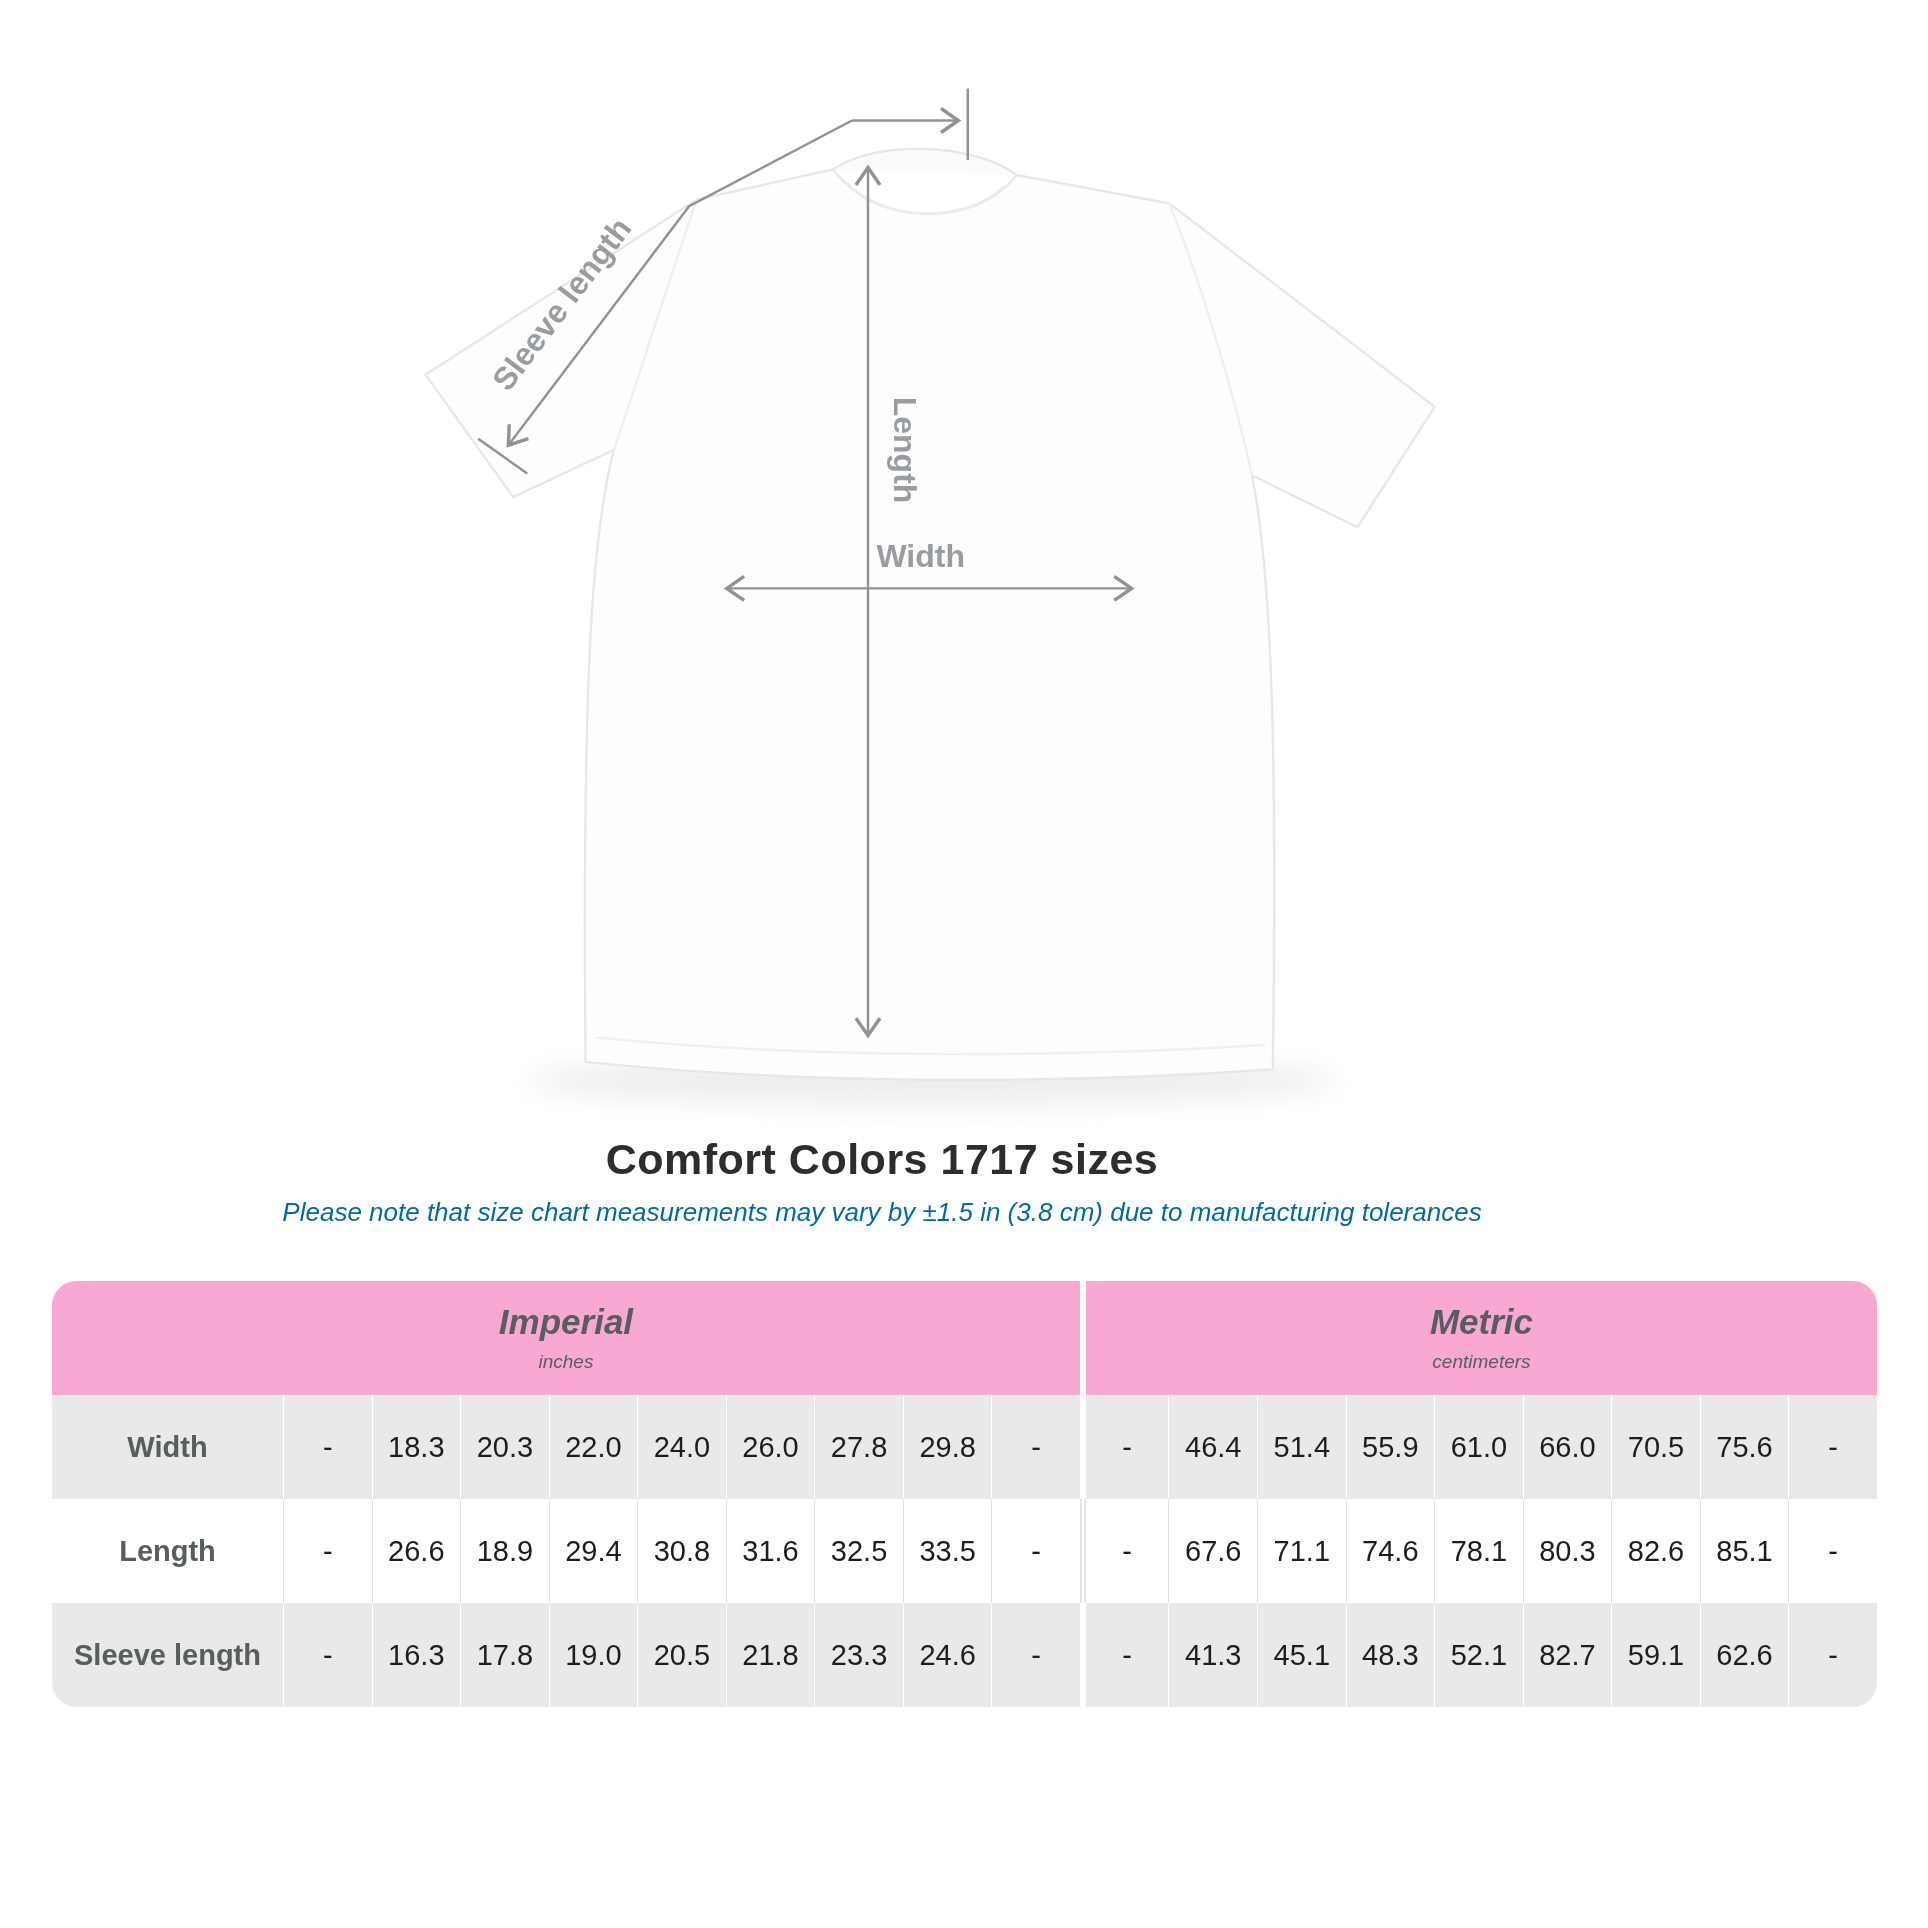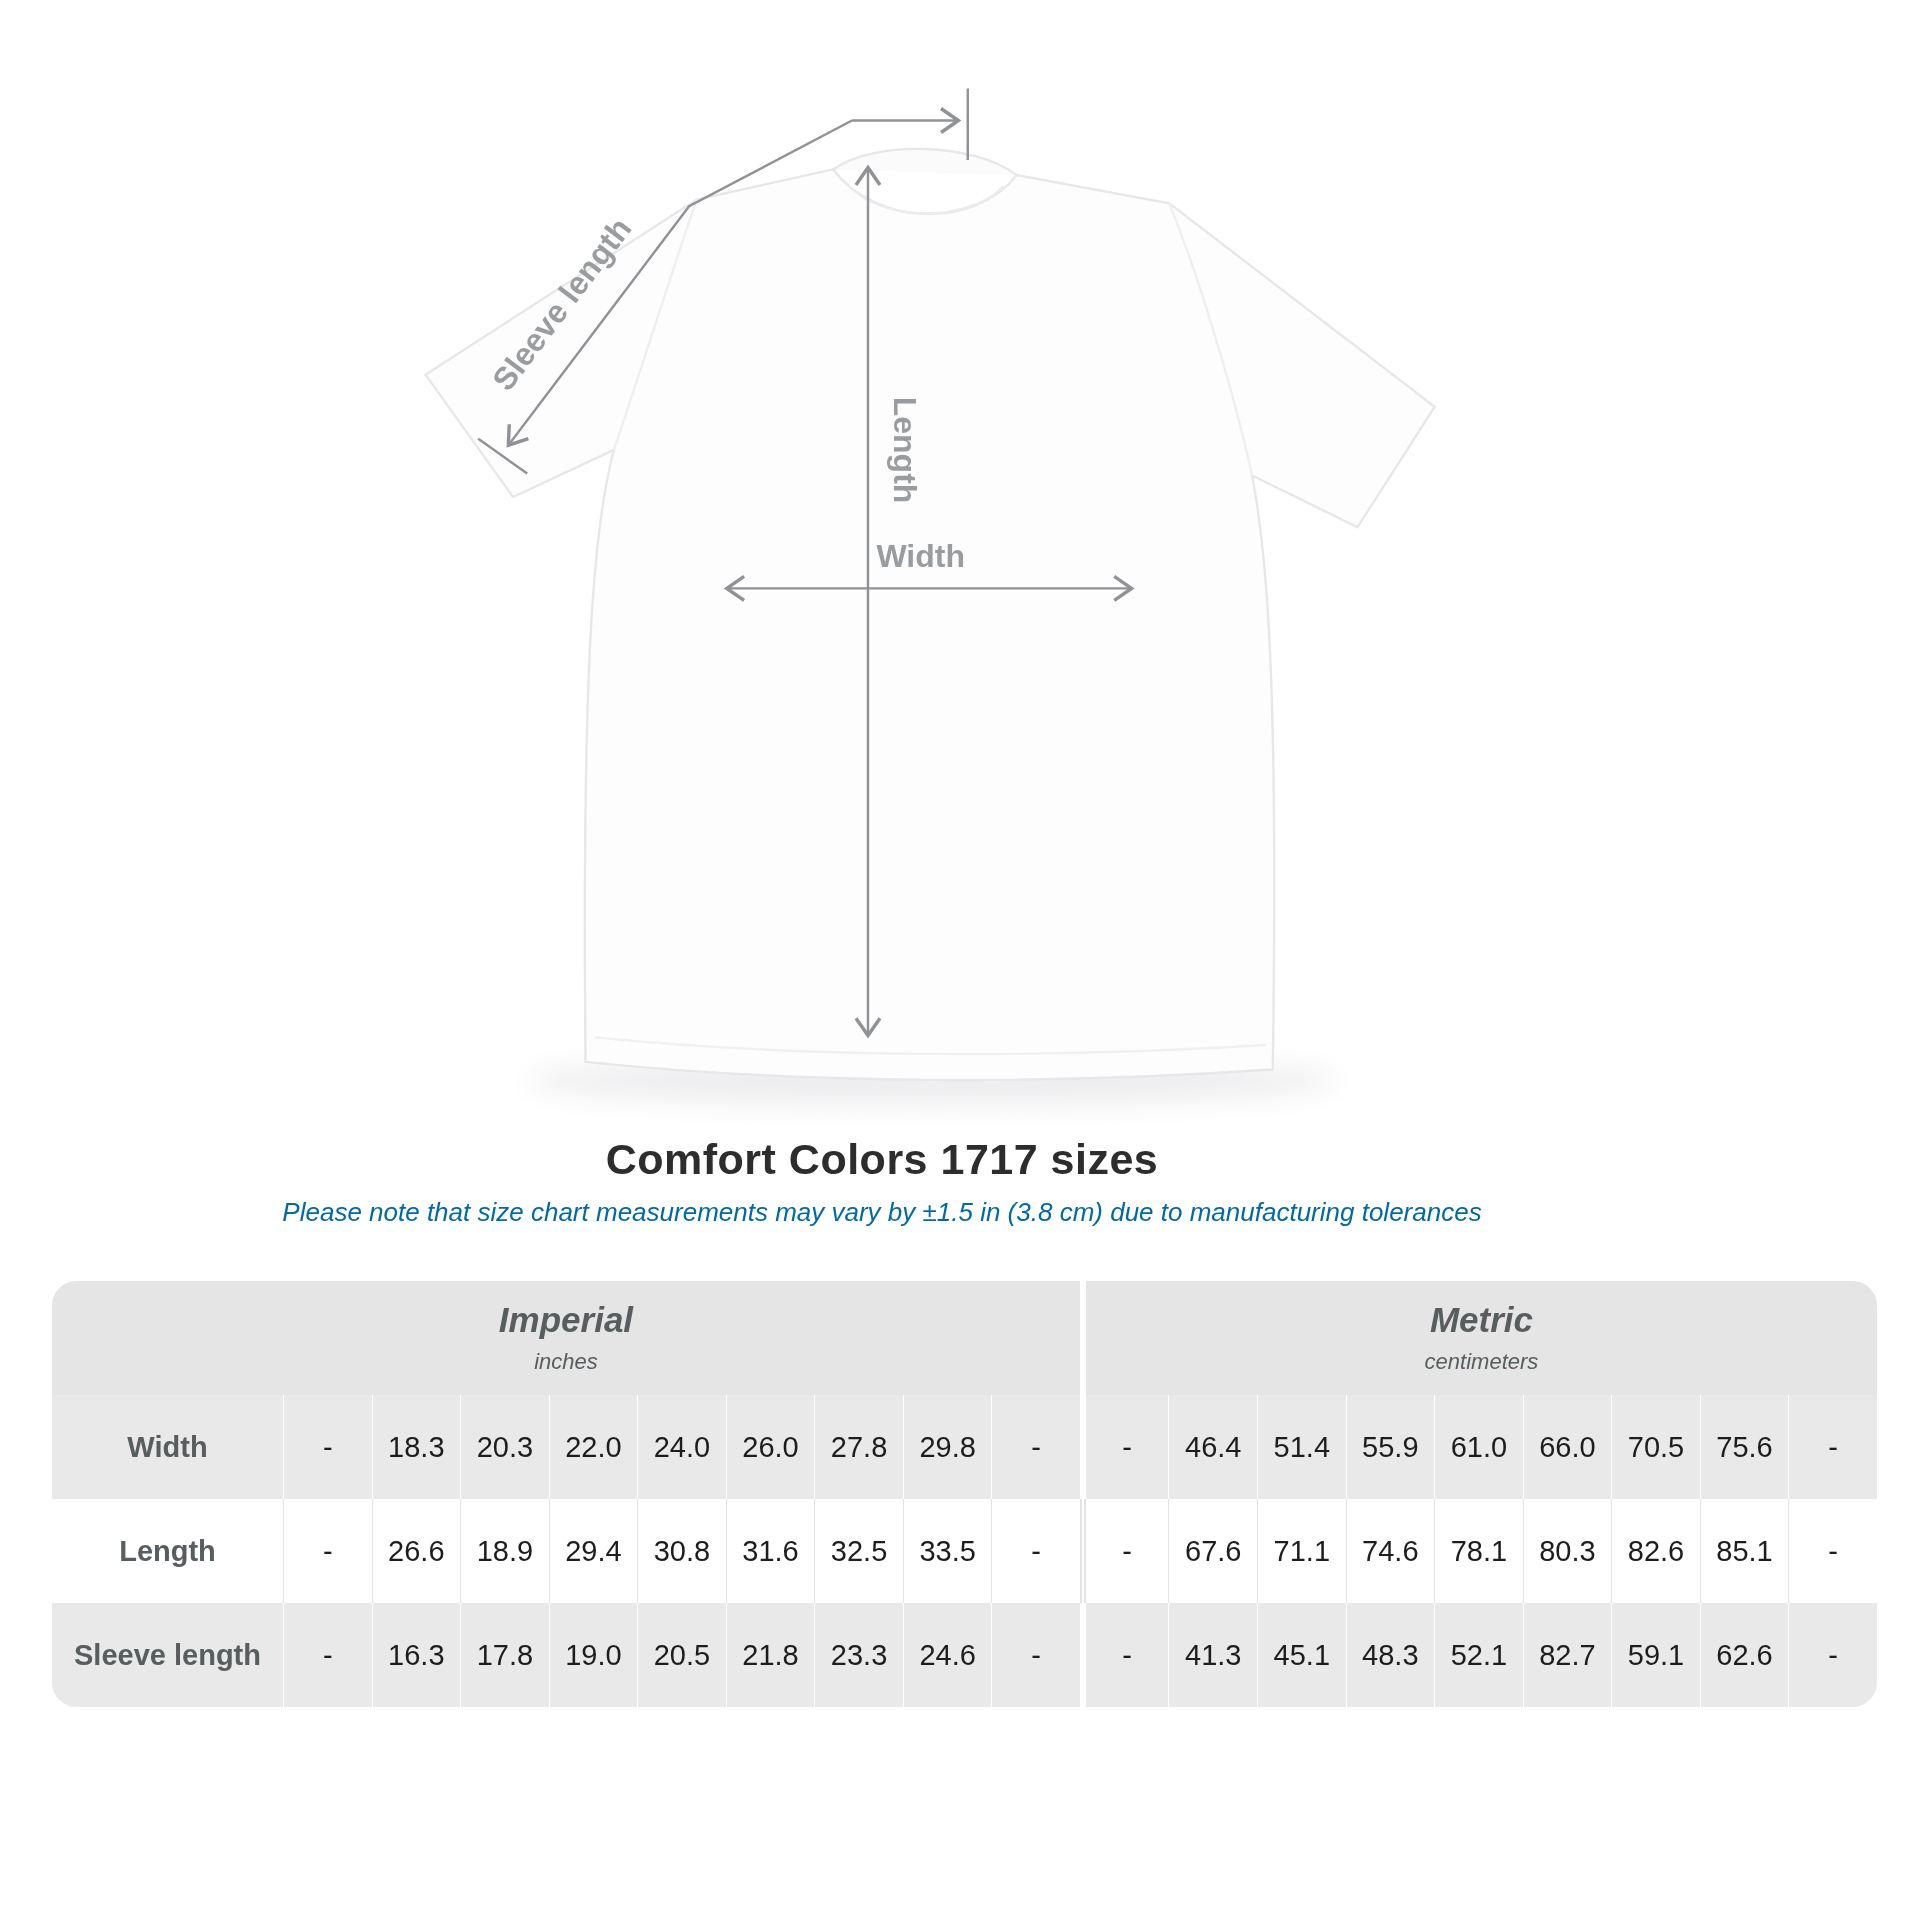--- a/index.html
+++ b/index.html
@@ -13,25 +13,25 @@
   
   #heading{position:absolute;top:1135px;left:0;width:1764px;text-align:center;}
   #page-title{font-size:43px;font-weight:bold;color:#2d2d2d;letter-spacing:0.5px;margin:0;}
   #page-subtitle{font-size:26px;font-style:italic;color:#0369a1;margin:13px 0 0 0;}
   
   #size-table{
     position:absolute;top:1281px;left:52px;width:1825px;
     border-collapse:separate;border-spacing:0;table-layout:fixed;
   }
   #size-table td{padding:0;text-align:center;vertical-align:middle;}
-  td.ghead{background:#e5e5e5;height:114px;}
+  td.ghead{background:#f9a8d4;height:114px;}
   td.ghead.first{border-top-left-radius:24.5px;}
   td.ghead.last{border-top-right-radius:24.5px;border-left:6.6px solid #ffffff;}
   .gname{font-size:35px;font-weight:bold;font-style:italic;color:#585d5f;line-height:1.1;}
-  .gunit{font-size:22px;font-style:italic;color:#585d5f;margin-top:9.4px;}
+  .gunit{font-size:19px;font-style:italic;color:#585d5f;margin-top:9.4px;}
   tr.rsize td{background:#ffffff;height:118px;}
   tr.rgray td{background:#e9e9e9;height:104px;}
   tr.rwhite td{background:#ffffff;height:104px;}
   tr.rsize td.sep,   tr.rwhite td.sep{border-left:1.9px solid #e3e3e3;}
   tr.rgray td.sep{border-left:1.9px solid #ffffff;}
   tr.rsize td.div,   tr.rwhite td.div{border-left:6.6px double #e3e3e3;}
   tr.rgray td.div{border-left:6.6px solid #ffffff;}
   tr.rlast td.lbl{border-bottom-left-radius:24.5px;}
   tr.rlast td.end{border-bottom-right-radius:24.5px;}
   td.lbl{font-size:29px;font-weight:bold;color:#585d5f;}

